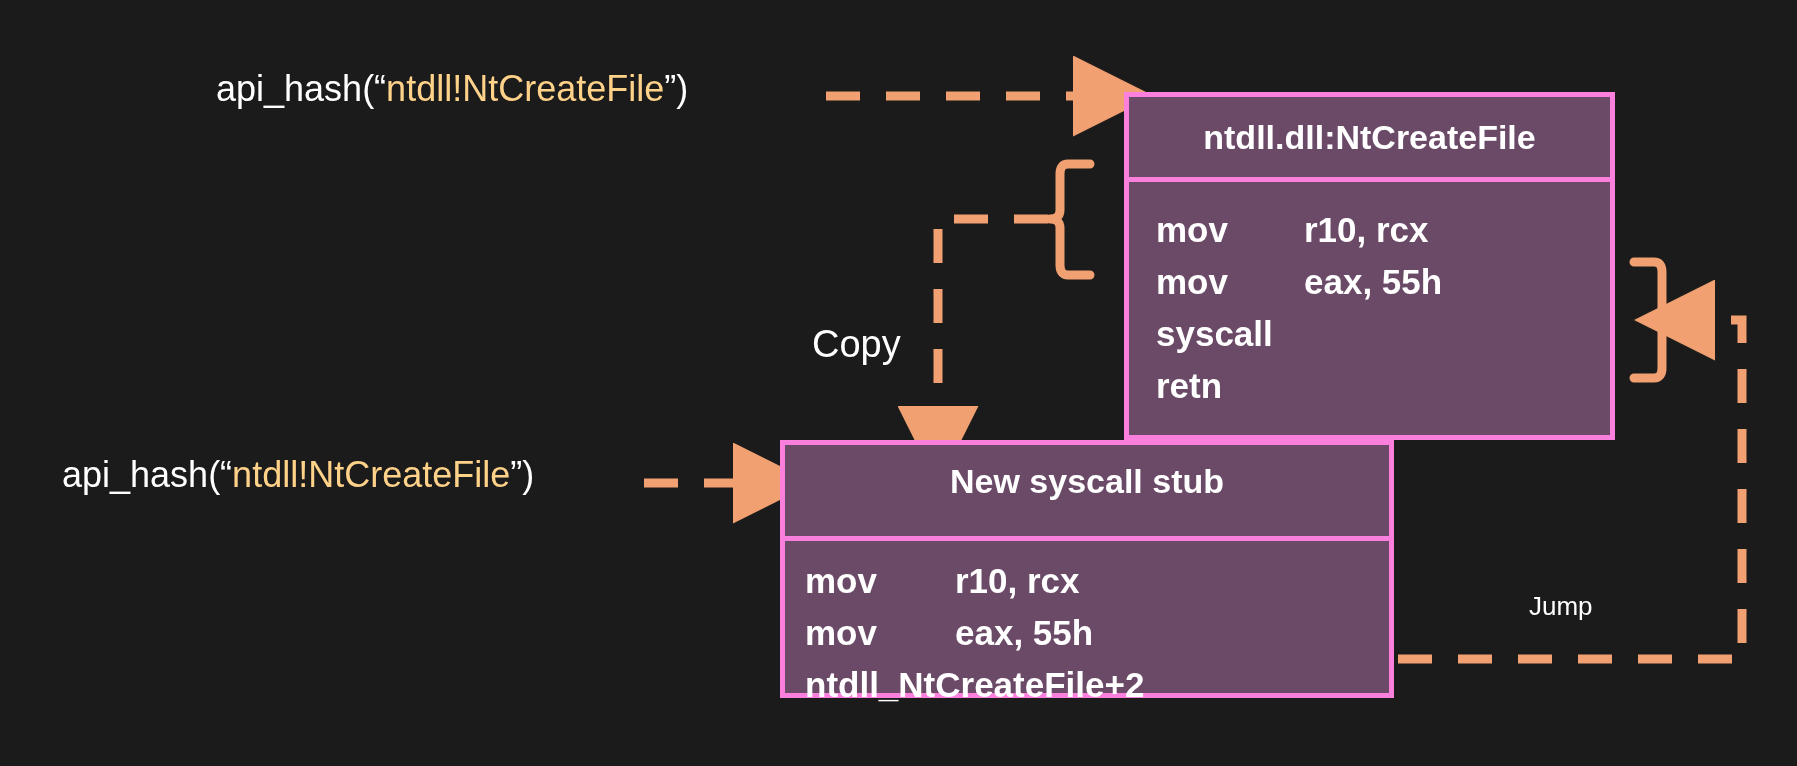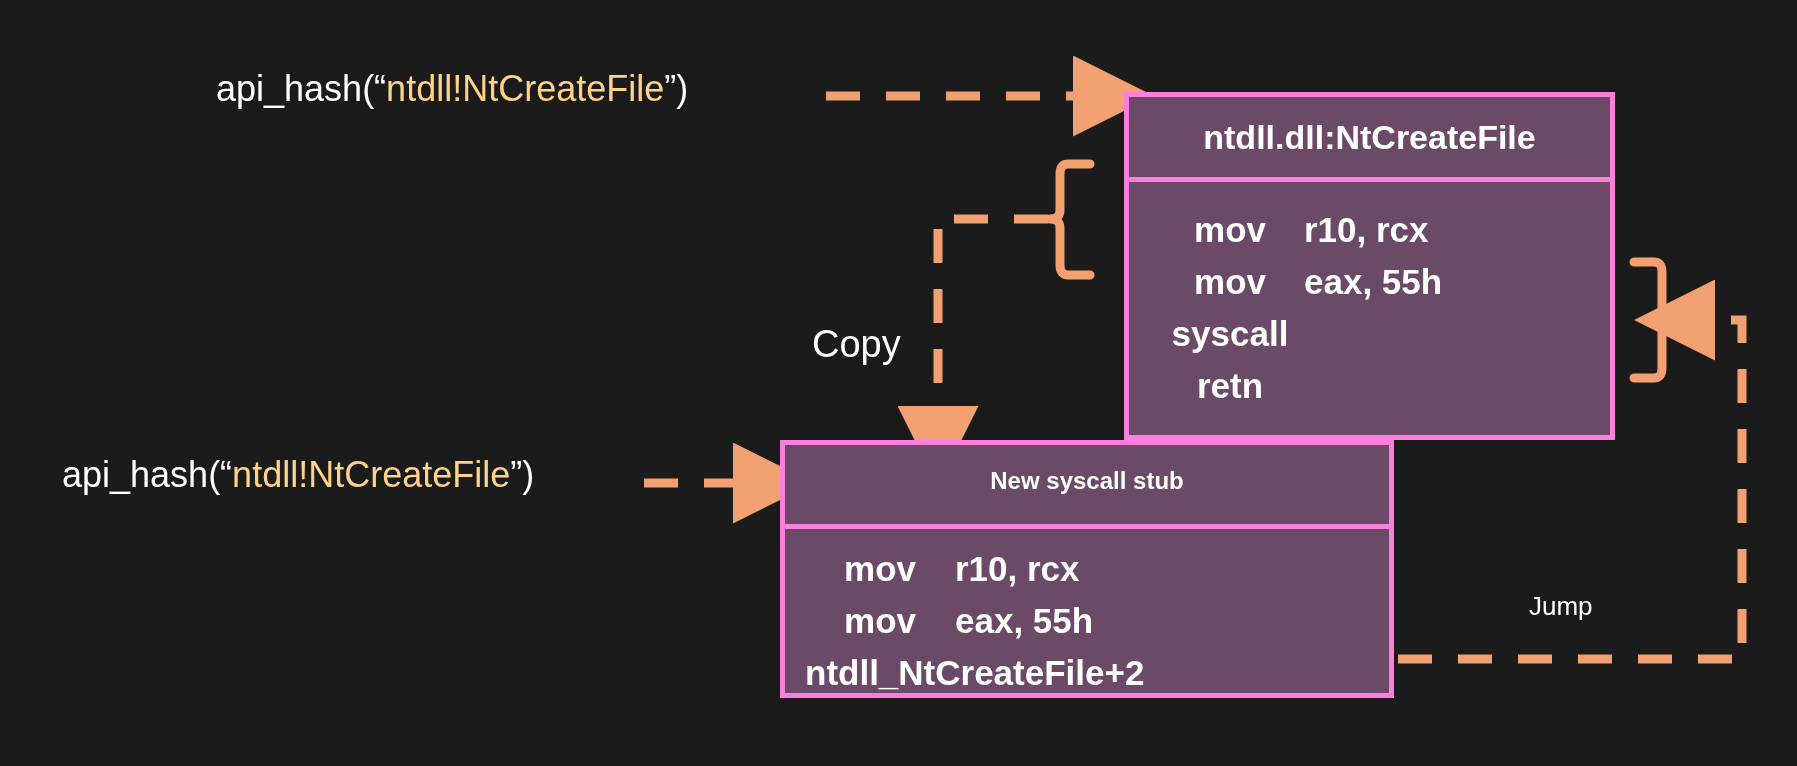--- a/index.html
+++ b/index.html
@@ -59,21 +59,20 @@
     text-align: center;
     color: #ffffff;
     font-weight: bold;
     border-bottom: 5px solid #fb7fdc;
     white-space: nowrap;
     overflow: hidden;
   }
   .box-body {
     box-sizing: border-box;
     width: 100%;
-    text-align: center;
   }
   .asm-row {
     display: flex;
     color: #ffffff;
     font-weight: bold;
     white-space: nowrap;
   }
   .asm-mnemonic { display: inline-block; }
   .asm-operands { display: inline-block; }
 
@@ -97,23 +96,23 @@
   #box-ntdll .asm-mnemonic { width: 148px; }
 
   
   #box-stub {
     left: 780px;
     top: 440px;
     width: 614px;
     height: 258px;
   }
   #box-stub .box-title {
-    height: 84px;
+    height: 96px;
     line-height: 72px;
-    font-size: 24px;
+    font-size: 34px;
   }
   #box-stub .box-body {
     padding: 14px 0 0 20px;
   }
   #box-stub .asm-row { font-size: 35px; line-height: 52px; }
   #box-stub .asm-mnemonic { width: 150px; }
 </style>
 </head>
 <body>
 

